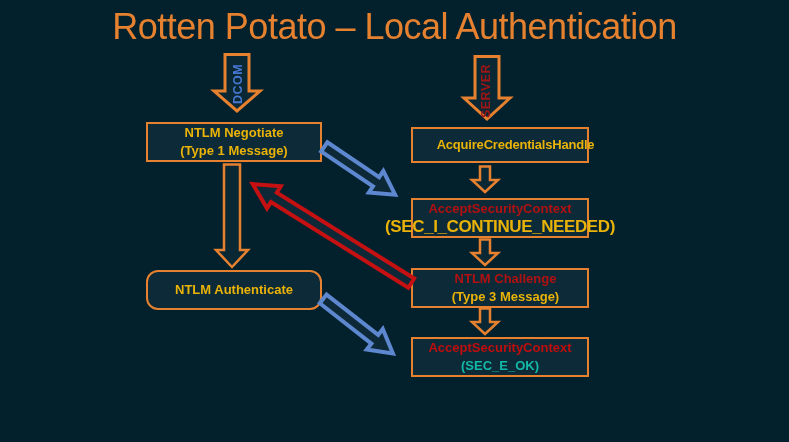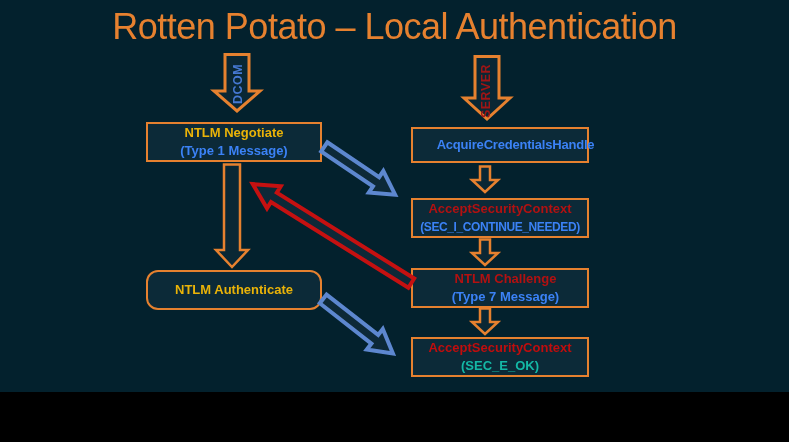--- a/index.html
+++ b/index.html
@@ -1,39 +1,39 @@
 <!DOCTYPE html>
 <html><head>
 <meta charset="utf-8">
 <style>
   html,body{margin:0;padding:0;background:#000;}
   .stage{
-    position:relative;width:789px;height:392px;overflow:hidden;
+    position:relative;width:789px;height:442px;overflow:hidden;
     background:#03212d;
     font-family:"Liberation Sans", sans-serif;
     text-decoration:underline;
   }
   .title{
     position:absolute;left:0;top:6px;width:100%;
     text-align:center;font-size:36px;font-weight:400;
     color:#e6812f;letter-spacing:-0.5px;
   }
   .node{
     position:absolute;
     background:#0c2a38;
     border:2.5px solid #e6812f;
     display:flex;flex-direction:column;justify-content:center;align-items:center;
     box-sizing:border-box;
     text-align:center;
     font-weight:bold;font-size:13px;line-height:18px;
     white-space:nowrap;
   }
-  .node .tight{font-size:12px;letter-spacing:-0.4px;}
+  .node .tight{font-size:17px;letter-spacing:-0.4px;}
   .c-blue{color:#eab308;}
-  .c-orange{color:#3b82f6;}
+  .c-orange{color:#eab308;}
   .c-darkred{color:#b21111;}
   .c-red{color:#c00d0d;}
   .c-purple{color:#14b8a6;}
   .n-negotiate{left:146px;top:122px;width:176px;height:40px;}
   .n-authenticate{left:146px;top:270px;width:176px;height:40px;border-radius:12px;}
   .n-acquire{left:411px;top:127px;width:178px;height:36px;letter-spacing:-0.2px;padding-left:31px;}
   .n-accept1{left:411px;top:198px;width:178px;height:40px;}
   .n-challenge{left:411px;top:268px;width:178px;height:40px;padding-left:11px;}
   .n-accept2{left:411px;top:337px;width:178px;height:40px;}
   .blockarrow{position:absolute;}
@@ -97,21 +97,21 @@
     <div class="c-orange">AcquireCredentialsHandle</div>
   </div>
 
   <div class="node n-accept1">
     <div class="c-darkred">AcceptSecurityContext</div>
     <div class="c-orange tight">(SEC_I_CONTINUE_NEEDED)</div>
   </div>
 
   <div class="node n-challenge">
     <div class="c-darkred">NTLM Challenge</div>
-    <div class="c-orange">(Type 7 Message)</div>
+    <div class="c-orange">(Type 3 Message)</div>
   </div>
 
   <div class="node n-accept2">
     <div class="c-red">AcceptSecurityContext</div>
     <div class="c-purple">(SEC_E_OK)</div>
   </div>
 
   <div class="blockarrow a-s1">
     <svg width="30" height="29" viewBox="0 0 30 29">
       <polygon points="10,1.5 20,1.5 20,15 28,15 15,27 2,15 10,15" fill="#0a2734" stroke="#e6812f" stroke-width="2.5" stroke-linejoin="miter"></polygon>

